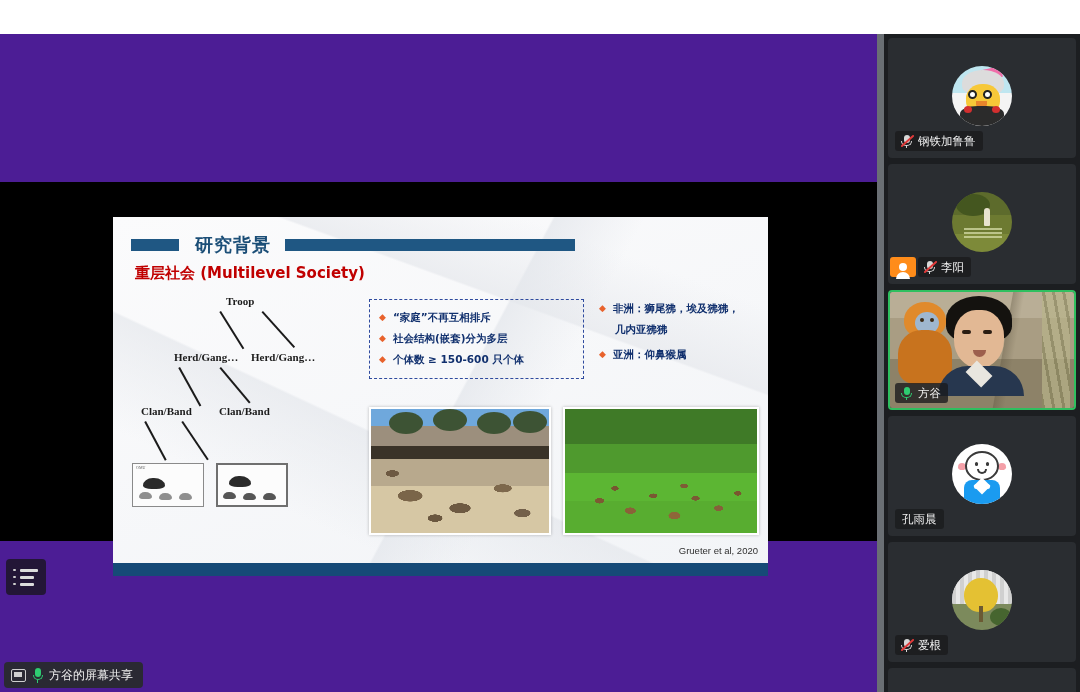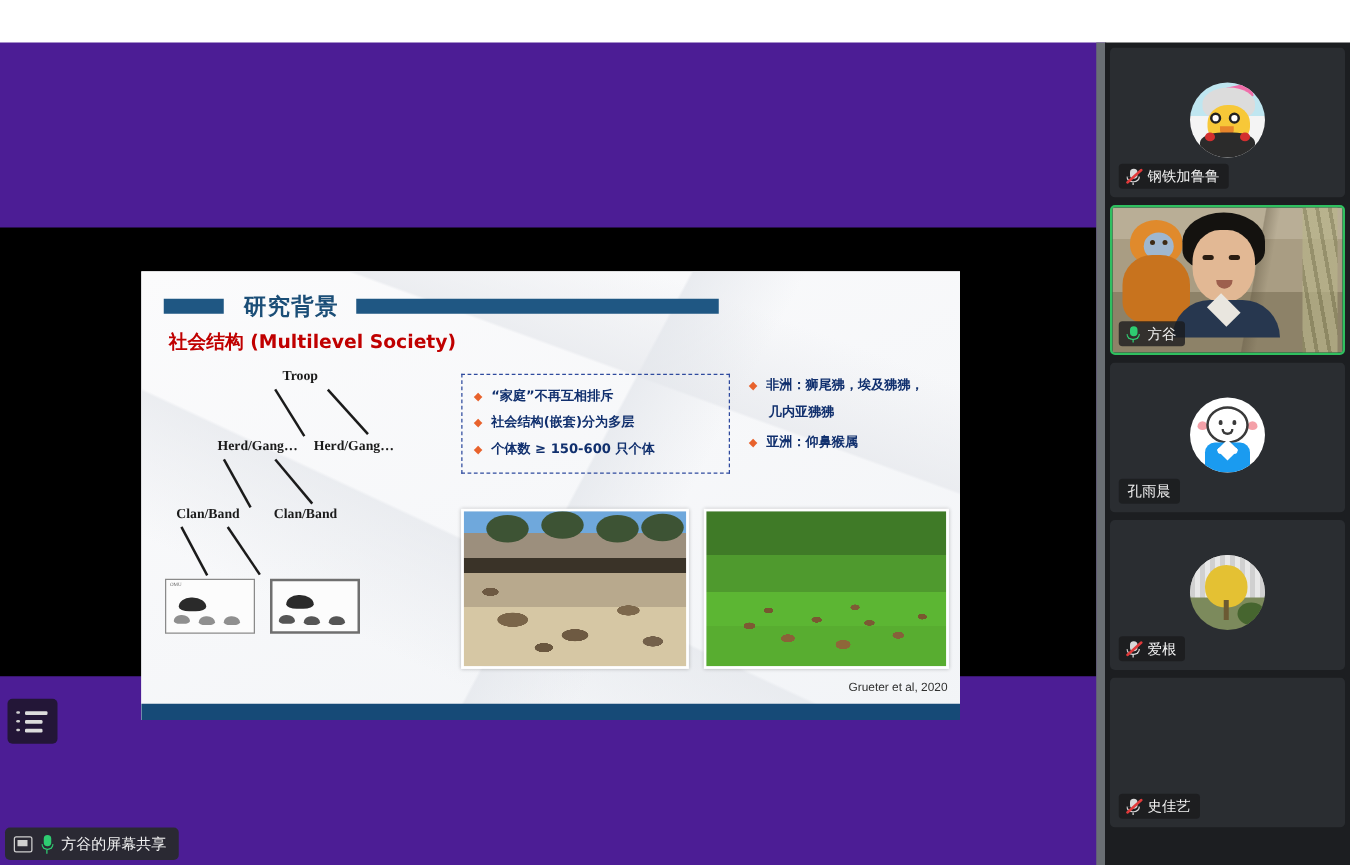--- a/index.html
+++ b/index.html
@@ -289,21 +289,21 @@
 
     <div class="slide">
       <div class="slide-bg"></div>
 
       <div class="slide-head">
         <div class="head-bar-l"></div>
         <div class="head-title">研究背景</div>
         <div class="head-bar-r"></div>
       </div>
 
-      <div class="slide-subtitle">社会结构 (Multilevel Society)</div>
+      <div class="slide-subtitle">重层社会 (Multilevel Society)</div>
 
       <div class="tree">
         <div class="tnode" style="left:105px; top:0px;">Troop</div>
         <div class="tline" style="left:100px; top:16px; width:44px; transform:rotate(58deg);"></div>
         <div class="tline" style="left:142px; top:16px; width:48px; transform:rotate(48deg);"></div>
 
         <div class="tnode" style="left:53px;  top:56px;">Herd/Gang…</div>
         <div class="tnode" style="left:130px; top:56px;">Herd/Gang…</div>
 
         <div class="tline" style="left:59px;  top:72px; width:44px; transform:rotate(61deg);"></div>
@@ -422,20 +422,38 @@
         <span class="mic off">
             <i class="cap"></i>
             <i class="arc"></i>
             <i class="stem"></i>
             <i class="slash"></i>
           </span>
         <span class="name-txt">钢铁加鲁鲁</span>
       </div>
     </div>
 
+    <div class="tile">
+      <div class="avatar av-field">
+        <i class="fig"></i>
+          <i class="txt"></i>
+      </div>
+      <div class="host-badge">
+          <i class="pic"></i>
+        </div>
+      <div class="nametag" style="left:28px;">
+        <span class="mic off">
+            <i class="cap"></i>
+            <i class="arc"></i>
+            <i class="stem"></i>
+            <i class="slash"></i>
+          </span>
+        <span class="name-txt">李阳</span>
+      </div>
+    </div>
 
     <div class="tile active">
       <div class="video-bg">
         <span class="vid-bamboo"></span>
         <span class="vid-monkey">
           <i class="mhead"></i>
             <i class="mface"></i>
             <i class="meye1"></i>
             <i class="meye2"></i>
             <i class="mbody"></i>

